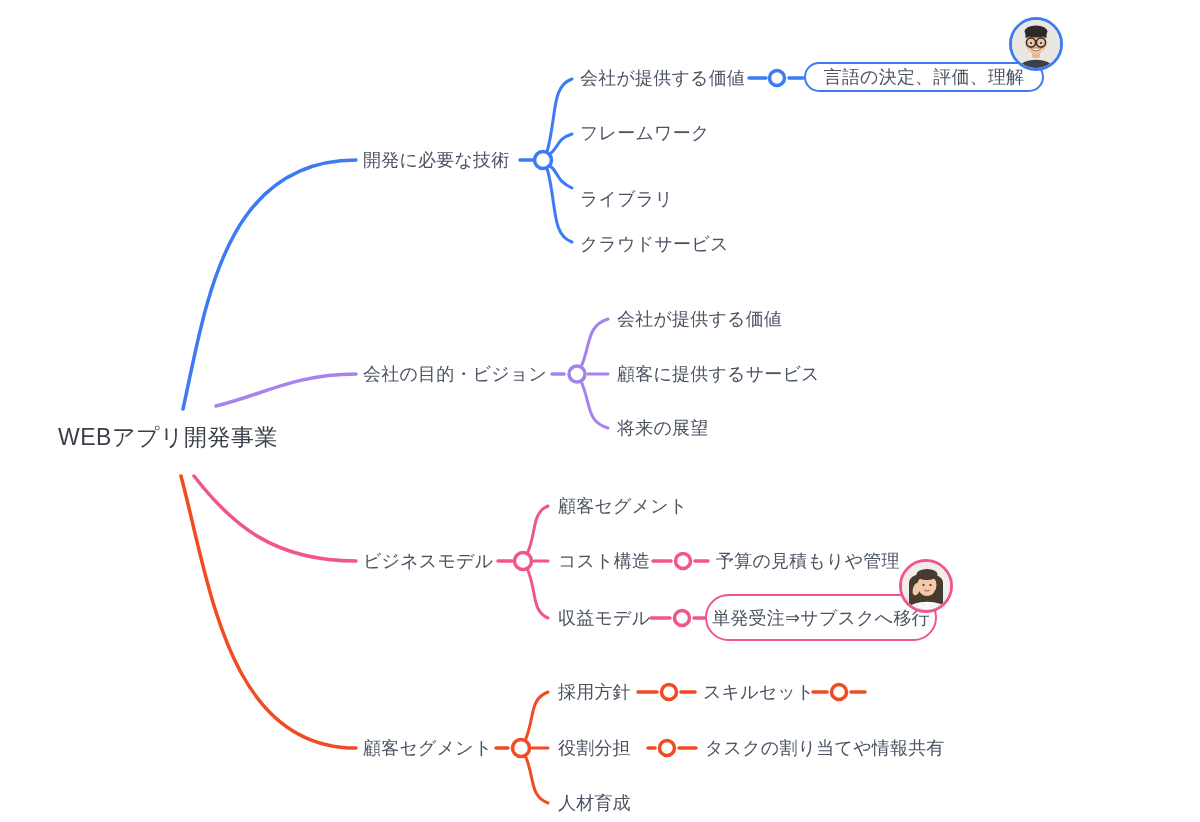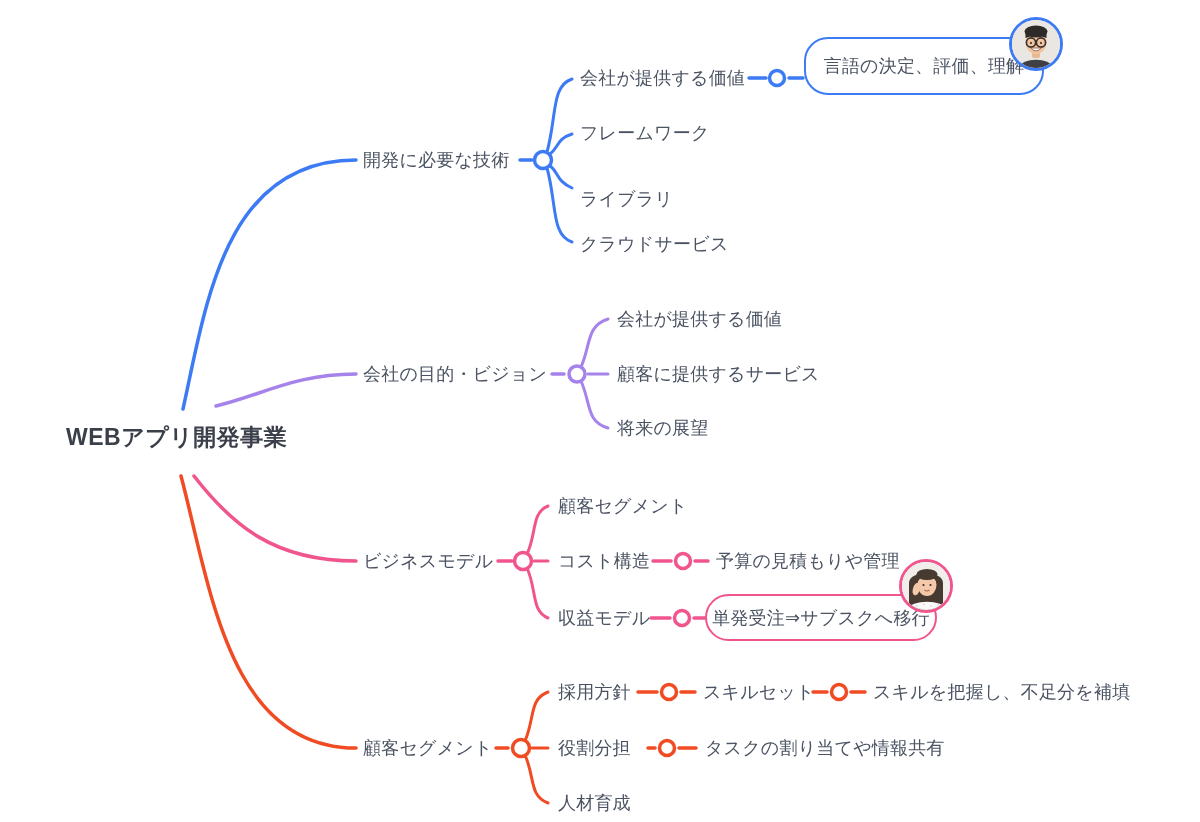--- a/index.html
+++ b/index.html
@@ -9,21 +9,21 @@
   html,body{margin:0;padding:0;}
   body{background:var(--background);font-family:"Liberation Sans","DejaVu Sans",sans-serif;}
   .canvas{position:relative;width:1200px;height:822px;background:var(--background);overflow:hidden;}
   .canvas svg.wires{position:absolute;left:0;top:0;z-index:1;}
   .wire{fill:none;stroke-linecap:round;}
   .w-blue{stroke:var(--blue);} .w-purple{stroke:var(--purple);}
   .w-pink{stroke:var(--pink);} .w-red{stroke:var(--red);}
   .node-dot{fill:#fff;stroke-width:3.5px;}
   .label{position:absolute;z-index:2;font-size:18px;line-height:1;color:var(--text);
          white-space:nowrap;transform:translateY(-50%);letter-spacing:0.2px;}
-  .root-label{font-size:23px;font-weight:bold;color:var(--root_text);letter-spacing:0.5px;margin-left:8px;}
+  .root-label{font-size:23px;font-weight:normal;color:var(--root_text);letter-spacing:0.5px;}
   .bubble{position:absolute;z-index:3;box-sizing:border-box;border-radius:24px;background:#fff;
           display:flex;align-items:center;justify-content:center;font-size:18px;color:var(--text);
           white-space:nowrap;letter-spacing:0.2px;}
   .bubble-blue{border:2.5px solid var(--blue);}
   .bubble-pink{border:2.5px solid var(--pink);align-items:center;}
   .avatar{position:absolute;z-index:4;width:54px;height:54px;box-sizing:border-box;
           border-radius:50%;overflow:hidden;background:#fff;}
   .avatar-blue{border:3px solid var(--blue);}
   .avatar-pink{border:3px solid var(--pink);}
   .avatar svg{display:block;width:100%;height:100%;}
@@ -87,21 +87,21 @@
 
   <div class="label" style="left:363px;top:160px">開発に必要な技術</div>
   <div class="label" style="left:363px;top:374px">会社の目的・ビジョン</div>
   <div class="label" style="left:363px;top:561px">ビジネスモデル</div>
   <div class="label" style="left:363px;top:748px">顧客セグメント</div>
 
   <div class="label" style="left:580px;top:78px">会社が提供する価値</div>
   <div class="label" style="left:580px;top:133px">フレームワーク</div>
   <div class="label" style="left:580px;top:199px">ライブラリ</div>
   <div class="label" style="left:580px;top:244px">クラウドサービス</div>
-  <div class="bubble bubble-blue" style="left:804px;top:37px;width:240px;height:58px">
+  <div class="bubble bubble-blue" style="left:804px;top:62px;width:240px;height:30px">
     <span>言語の決定、評価、理解</span>
   </div>
   <div class="avatar avatar-blue" style="left:1009px;top:17px">
     <svg viewBox="0 0 48 48">
       <rect width="48" height="48" fill="#EAE6E2"></rect>
       <rect x="20" y="30" width="8" height="8" rx="2" fill="#E8B893"></rect>
       <path d="M 7 48 C 9 37 39 37 41 48 Z" fill="#3F3F46"></path>
       <ellipse cx="24" cy="22" rx="10.5" ry="12" fill="#F1C49E"></ellipse>
       <ellipse cx="24" cy="11.5" rx="11.5" ry="6" fill="#2E2A28"></ellipse>
       <path d="M 13.5 18 Q 24 13 34.5 18 L 34.5 13 L 13.5 13 Z" fill="#2E2A28"></path>
@@ -143,18 +143,17 @@
         <circle cx="29" cy="44" r="0.8"></circle>
           <circle cx="36" cy="43" r="0.8"></circle>
         <circle cx="18" cy="47" r="0.8"></circle>
           <circle cx="32" cy="47" r="0.8"></circle>
       </g>
     </svg>
   </div>
 
   <div class="label" style="left:558px;top:692px">採用方針</div>
   <div class="label" style="left:703px;top:692px">スキルセット</div>
-  <div class="label" style="left:873px;top:692px">スキルを把握し、不足分を補填</div>
   <div class="label" style="left:558px;top:748px">役割分担</div>
   <div class="label" style="left:705px;top:748px">タスクの割り当てや情報共有</div>
   <div class="label" style="left:558px;top:803px">人材育成</div>
 
 </div>
 
 </body></html>

